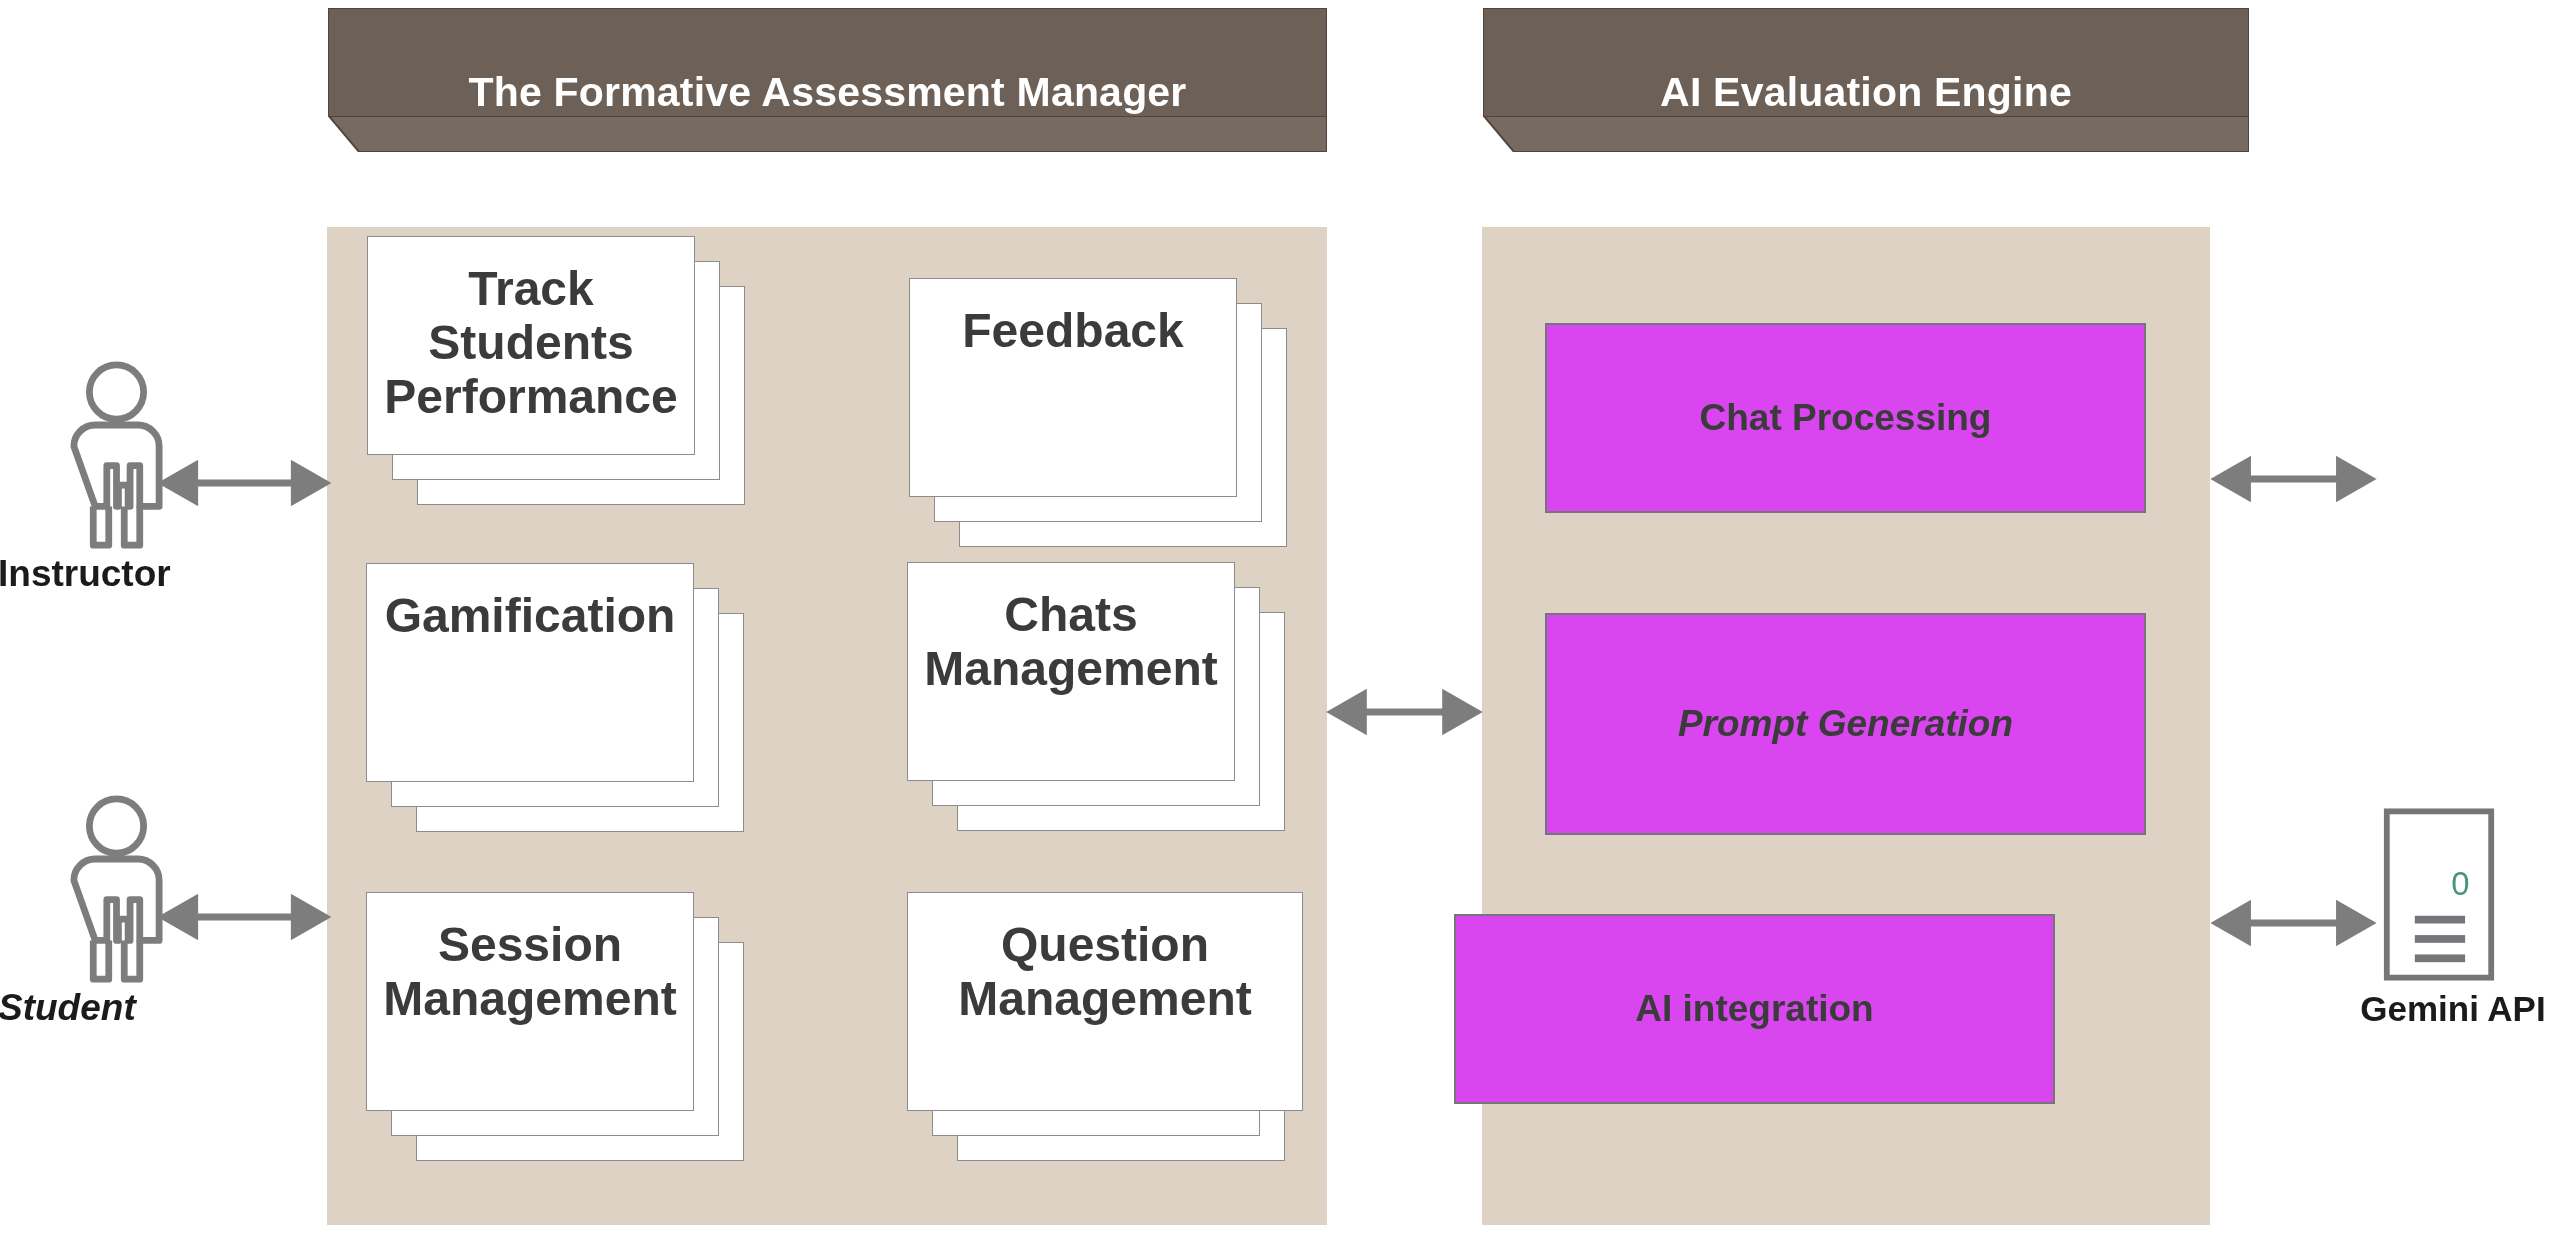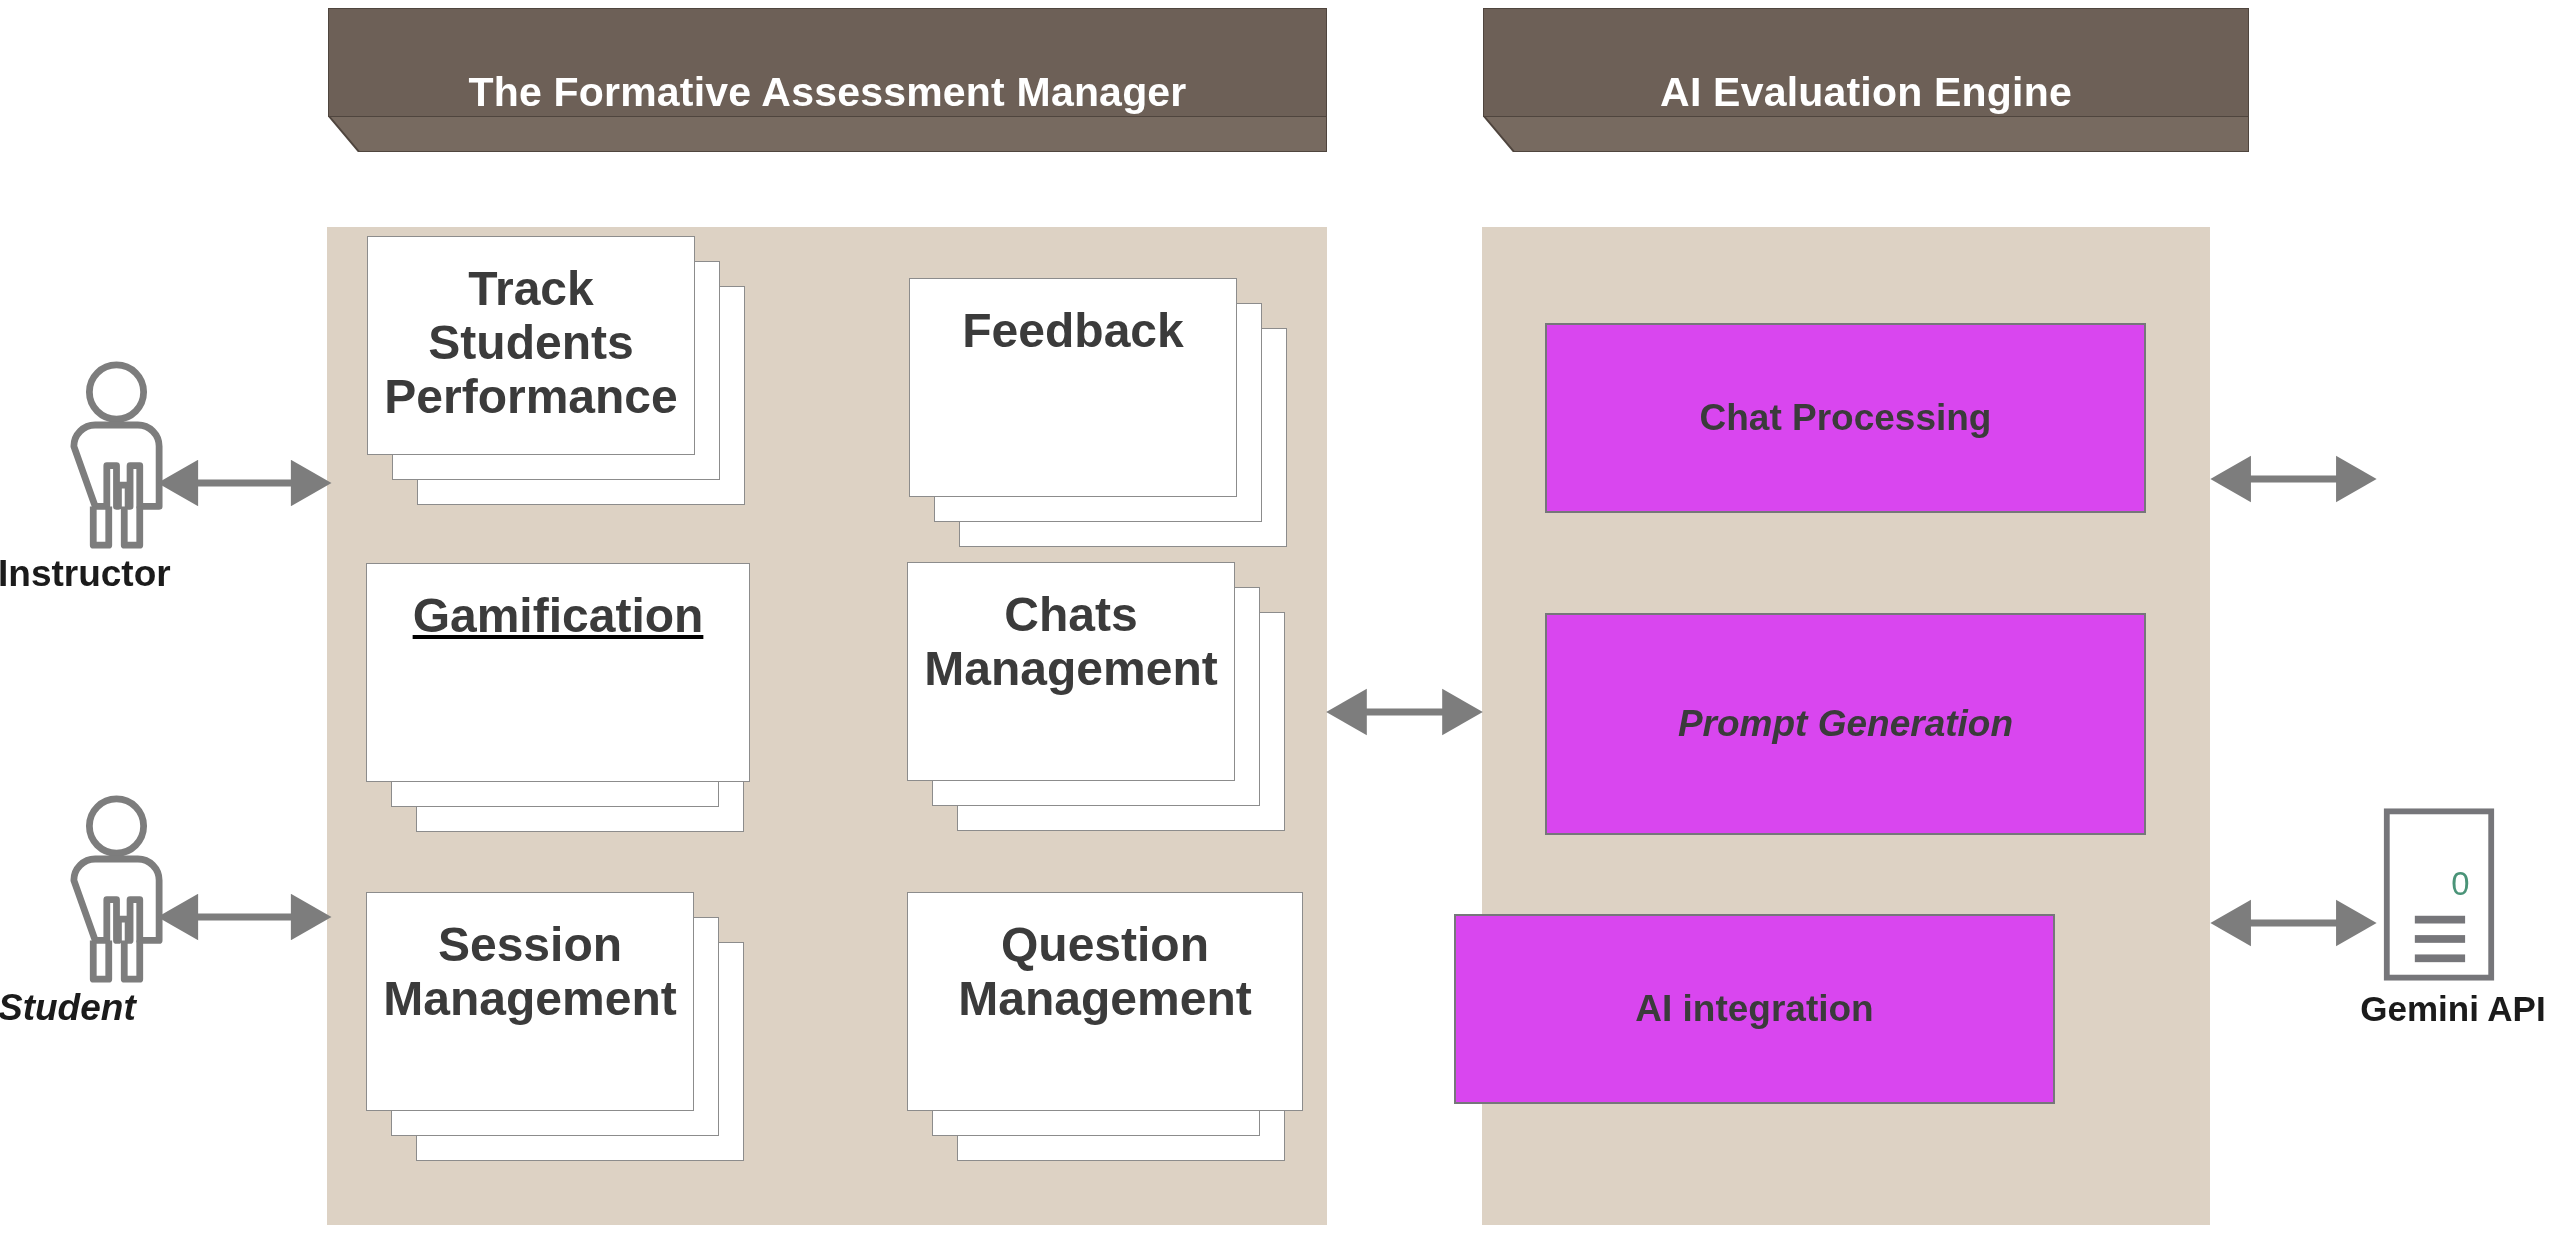--- a/index.html
+++ b/index.html
@@ -182,21 +182,21 @@
     <div class="sheet back2" style="width:328px;height:219px;"></div>
     <div class="sheet back1" style="width:328px;height:219px;"></div>
     <div class="sheet front" style="width:328px;height:219px;">
       <span class="card-label">Feedback</span>
     </div>
   </div>
 
   <div class="stack" style="left:366px; top:563px; width:378px; height:270px;">
     <div class="sheet back2" style="width:328px;height:219px;"></div>
     <div class="sheet back1" style="width:328px;height:219px;"></div>
-    <div class="sheet front" style="width:384px;height:219px;text-decoration:underline;">
+    <div class="sheet front" style="width:328px;height:219px;">
       <span class="card-label">Gamification</span>
     </div>
   </div>
 
   <div class="stack" style="left:907px; top:562px; width:378px; height:270px;">
     <div class="sheet back2" style="width:328px;height:219px;"></div>
     <div class="sheet back1" style="width:328px;height:219px;"></div>
     <div class="sheet front" style="width:328px;height:219px;">
       <span class="card-label">Chats
 Management</span>

